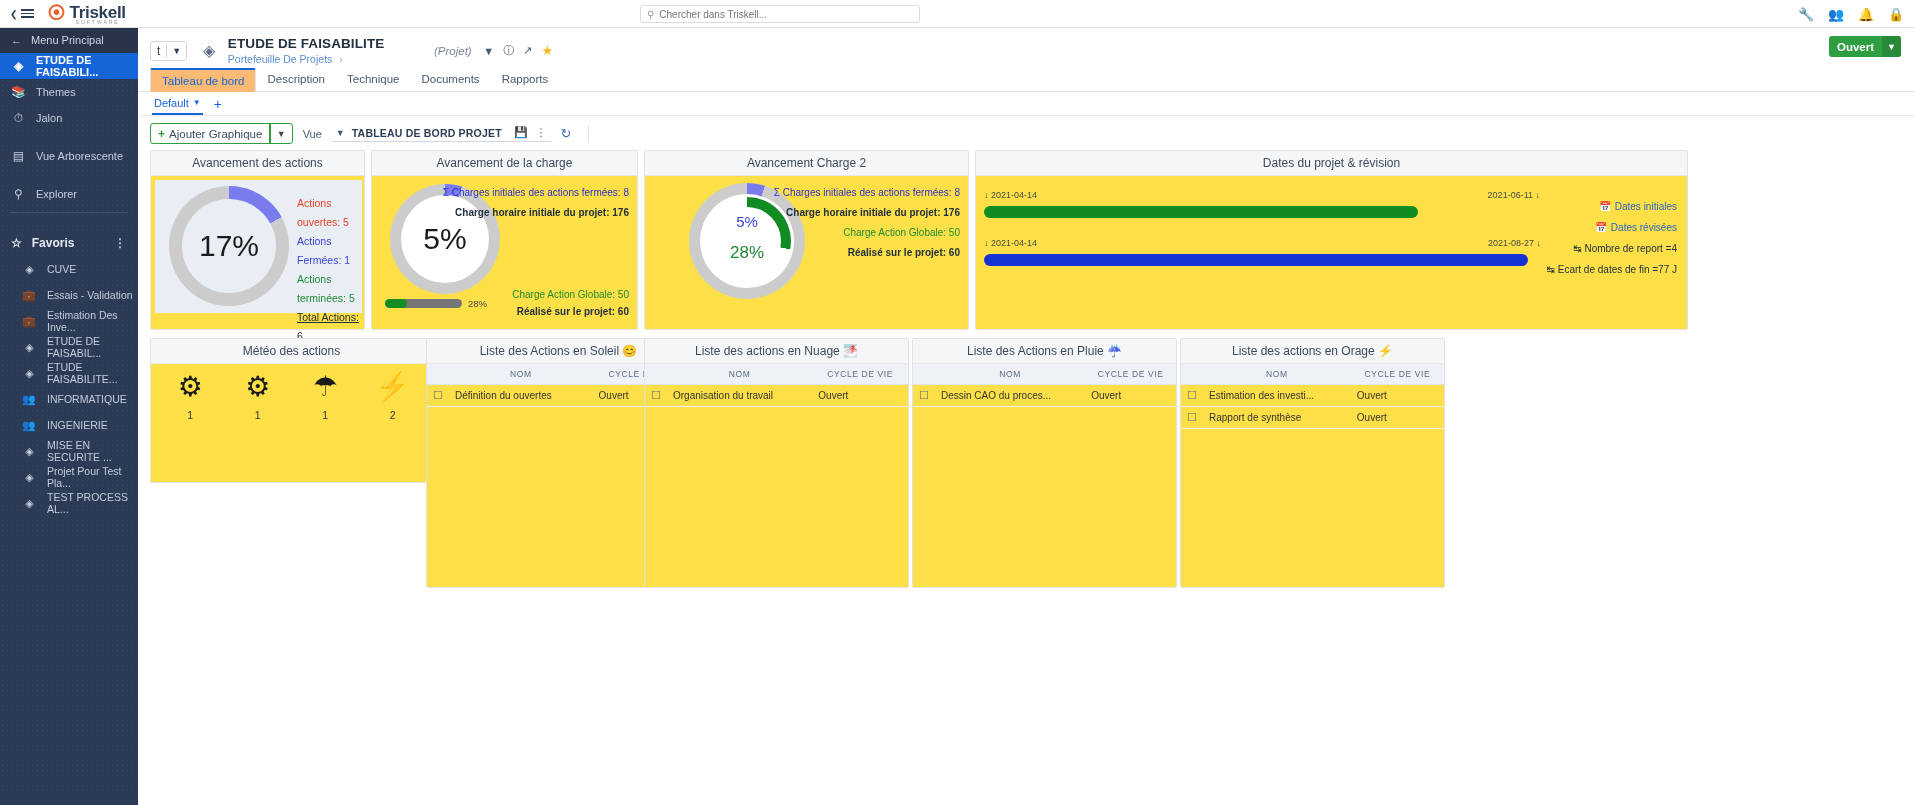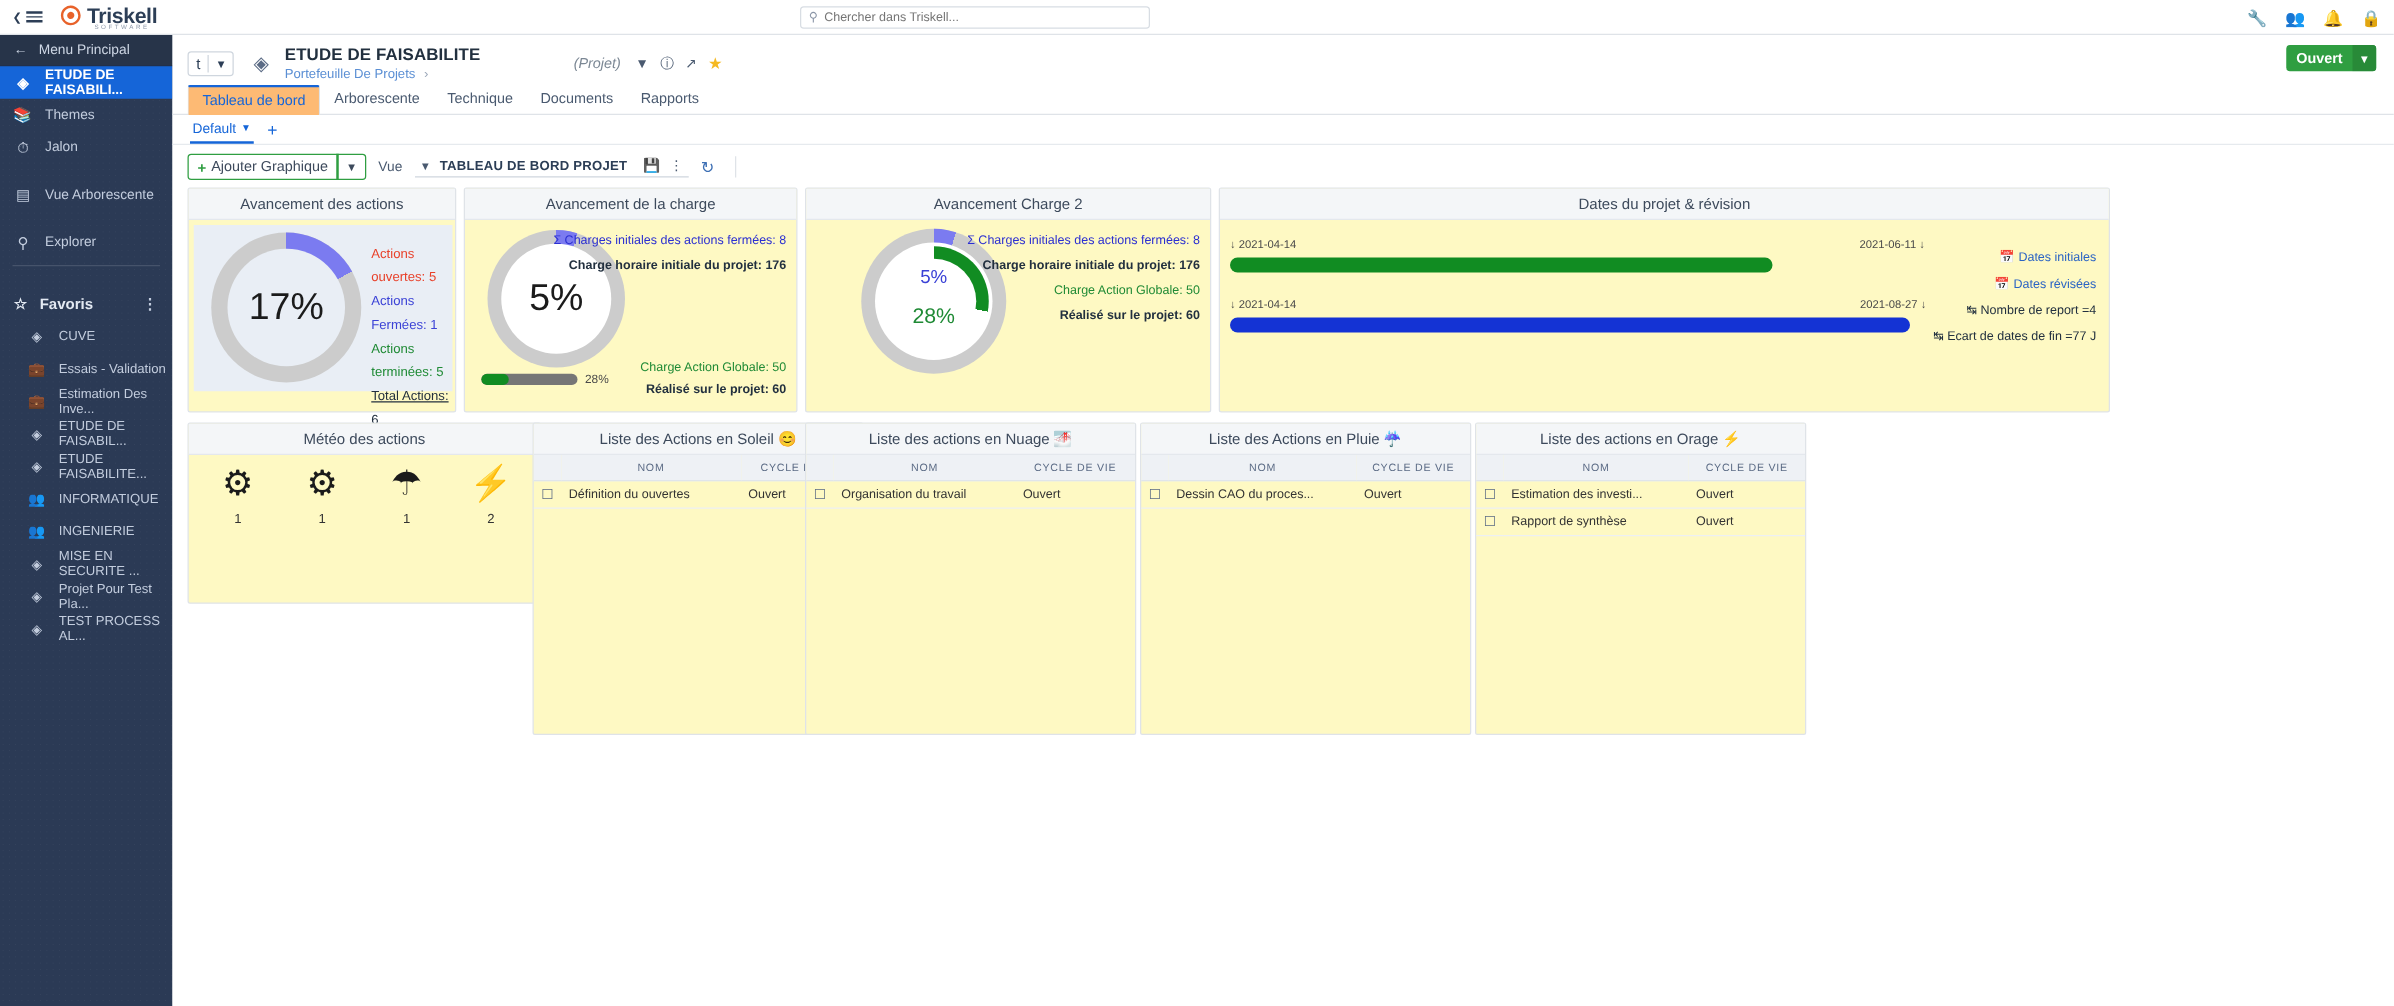--- a/index.html
+++ b/index.html
@@ -90,21 +90,21 @@
     height: 20px; background:#fff; vertical-align: middle;
   }
   .tbadge .t { padding: 0 6px; font-size: 12px; color:#2c3e56; }
   .tbadge .div { width:1px; height:14px; background:#cfd6de; }
   .tbadge .cv { padding: 0 5px; font-size: 9px; color:#2c3e56; }
   .cube { display:inline-block; margin-left:12px; color:#5b6b85; font-size: 16px; vertical-align: middle; }
   .titleblock { display:inline-block; margin-left: 9px; vertical-align: middle; }
   .ptitle { font-size: 13.5px; font-weight: bold; color:#22303f; letter-spacing: 0.1px; }
   .pcrumb { font-size: 10.5px; color:#5b8fd4; margin-top: 2px; }
   .pcrumb .arrow { color:#9aa7b8; margin-left: 4px; }
-  .ptype { margin-left: 71px; font-size: 11.5px; color:#7b8794; font-style: italic; vertical-align: middle;}
+  .ptype { margin-left: 46px; font-size: 11.5px; color:#7b8794; font-style: italic; vertical-align: middle;}
   .hicons { display:inline-flex; gap: 9px; margin-left: 8px; vertical-align: middle; align-items:center; }
   .hicons span { color:#4a5a70; font-size: 11px; cursor:pointer; }
   .hicons .star { color:#f5b922; font-size: 13px; }
 
   .statusbtn {
     position:absolute; right: 14px; top: 8px; height: 21px;
     display:flex; align-items:center; background:#2f9e41; color:#fff;
     border-radius:3px; font-size: 11.5px; font-weight:bold; overflow:hidden; cursor:pointer;
   }
   .statusbtn .lbl { padding: 0 8px; }
@@ -147,21 +147,21 @@
   .vuesel .cv { font-size: 9px; color:#4a5a70; }
   .vuesel .vtext { font-size: 10.5px; font-weight: bold; color:#2c3e56; letter-spacing:0.2px;}
   .vuesel .sv { font-size: 11px; color:#4a5a70; margin-left: 6px;}
   .vuesel .dots { font-size: 11px; color:#4a5a70; }
   .refresh { font-size: 13px; color:#3d6fb4; cursor:pointer; }
   .tbdiv { width:1px; height:17px; background:#dfe3e8; margin-left: 7px; }
 
   
   .board { position: relative; padding: 0 12px; }
   .card {
-    position:absolute; background:#fef9c3; border: 1px solid #dfe3e8; border-radius: 2px;
+    position:absolute; background:#fde047; border: 1px solid #dfe3e8; border-radius: 2px;
   }
   .card-hd {
     background: #f4f6f8; border-bottom: 1px solid #e4e8ed;
     text-align:center; font-size: 12px; color:#3d4a5c; padding: 5px 0 5px 0;
   }
   .card-bd { position: relative; }
   .donut { position:absolute; border-radius:50%; }
   .donut-label {
     position:absolute; display:flex; align-items:center; justify-content:center;
     font-size: 30px; color:#1b1b1b; font-weight: 400;
@@ -344,21 +344,21 @@
       <span class="star">★</span>
     </span>
     <span class="statusbtn">
       <span class="lbl">Ouvert</span>
       <span class="cv">▼</span>
     </span>
   </div>
 
   <div class="tabs">
     <div class="tab active">Tableau de bord</div>
-    <div class="tab">Arborescente</div>
+    <div class="tab">Description</div>
     <div class="tab">Technique</div>
     <div class="tab">Documents</div>
     <div class="tab">Rapports</div>
   </div>
 
   <div class="subtabs">
     <div class="subtab">
       <span>Default</span>
       <span class="cv">▼</span>
     </div>

